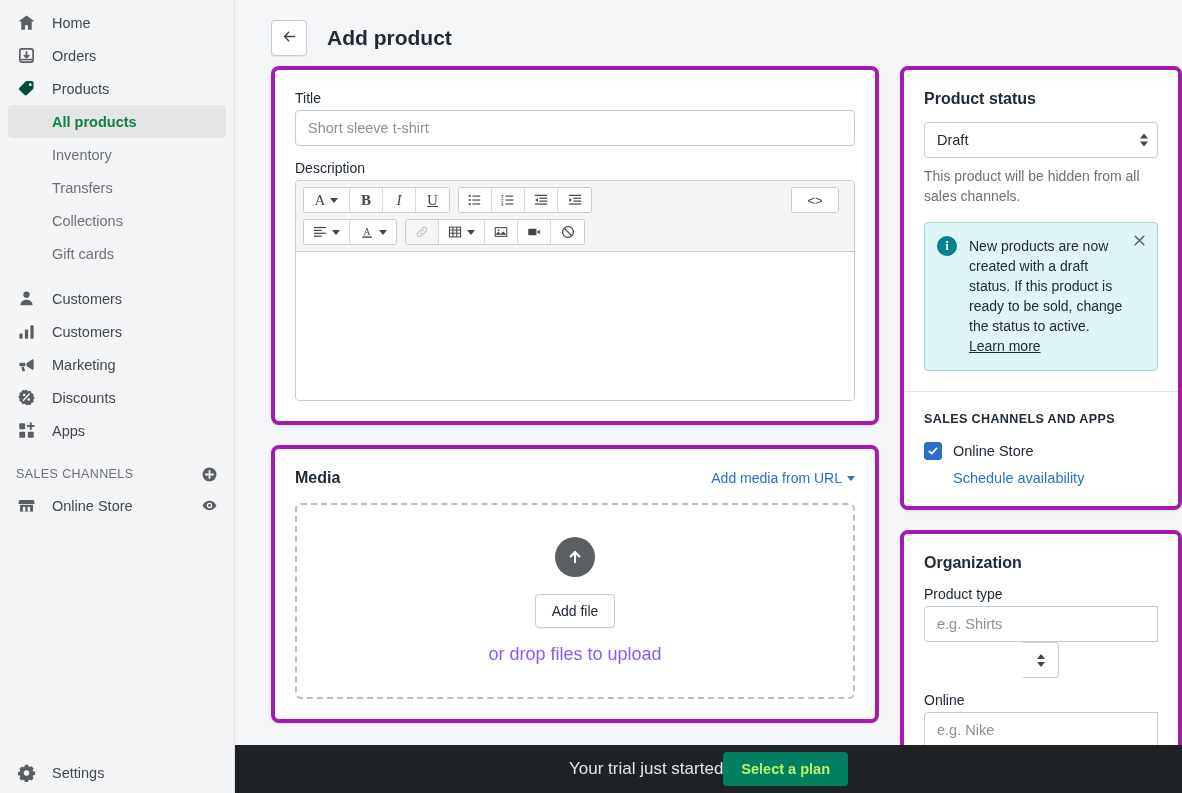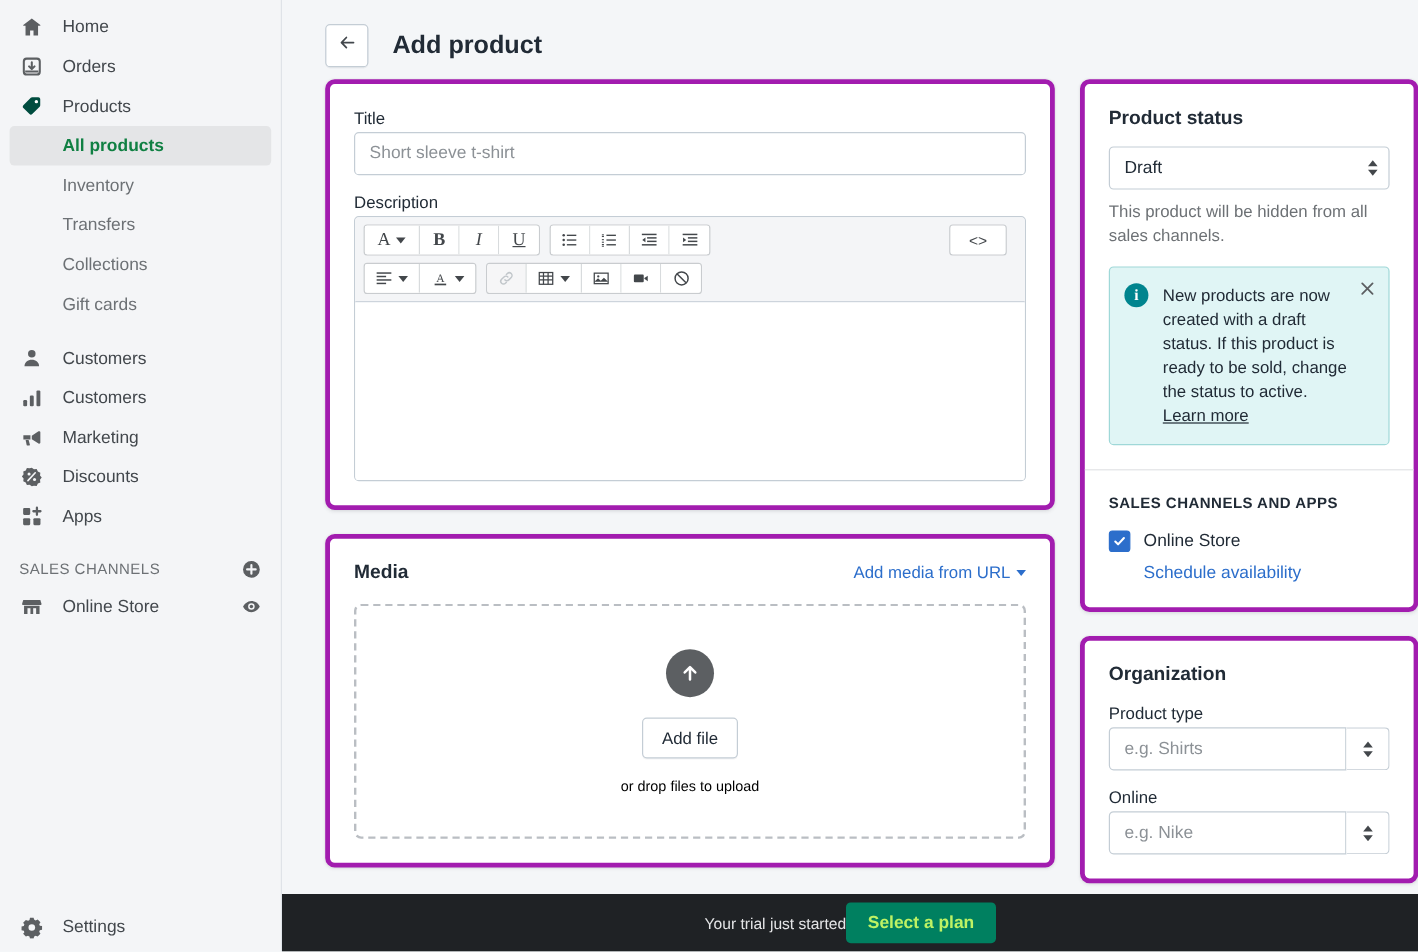--- a/index.html
+++ b/index.html
@@ -213,21 +213,21 @@
     border: 1px solid #c4cdd5;
     background: #fff;
     border-radius: 4px;
     padding: 8px 16px;
     font-size: 14px;
     color: #212b36;
     font-family: "Liberation Sans", sans-serif;
     cursor: pointer;
     box-shadow: 0 1px 0 rgba(22,29,37,.05);
   }
-  .dz-hint { margin-top: 16px; font-size: 12px; color: #000000; }
+  .dz-hint { margin-top: 16px; font-size: 18px; color: #8b5cf6; }
 
   
   .select-wrap { position: relative; }
   .select-box {
     width: 100%; height: 36px;
     border: 1px solid #c4cdd5;
     border-radius: 4px;
     background: #fff;
     display: flex; align-items: center;
     padding: 0 12px;
@@ -289,21 +289,21 @@
     border: 1px solid #2c6ecb;
     border-radius: 3px;
     display: flex; align-items: center; justify-content: center;
     margin-right: 11px;
     cursor: pointer;
   }
   .check-label { font-size: 14.5px; color: #212b36; }
   .sub-link { margin-top: 10px; margin-left: 29px; font-size: 14.5px; color: #2c6ecb; cursor: pointer; }
 
   .org-field { margin-top: 14px; }
-  .combo { display: flex; align-items: center; }
+  .combo { display: flex; align-items: center; flex-direction: column; }
   .combo .text-input { border-top-right-radius: 0; border-bottom-right-radius: 0; }
   .combo-btn {
     width: 36px; height: 36px; flex: 0 0 36px;
     border: 1px solid #c4cdd5;
     border-left: none;
     border-top-right-radius: 4px;
     border-bottom-right-radius: 4px;
     background: #fff;
     display: flex; align-items: center; justify-content: center;
     cursor: pointer;
@@ -311,21 +311,21 @@
   .combo-btn .stepper { position: static; transform: none; pointer-events: auto; }
 
   
   .trial-bar {
     position: absolute; left: 235px; bottom: 0;
     width: 947px; height: 48px;
     background: #1f2225;
     display: flex; align-items: center; justify-content: center;
     z-index: 20;
   }
-  .trial-text { color: #e4e5e7; font-size: 13px; }
+  .trial-text { color: #e4e5e7; font-size: 17px; }
   .btn-primary {
     background: #008060;
     color: #bef264;
     border: none;
     border-radius: 4px;
     padding: 9px 18px;
     font-size: 14.5px;
     font-weight: 600;
     font-family: "Liberation Sans", sans-serif;
     cursor: pointer;

